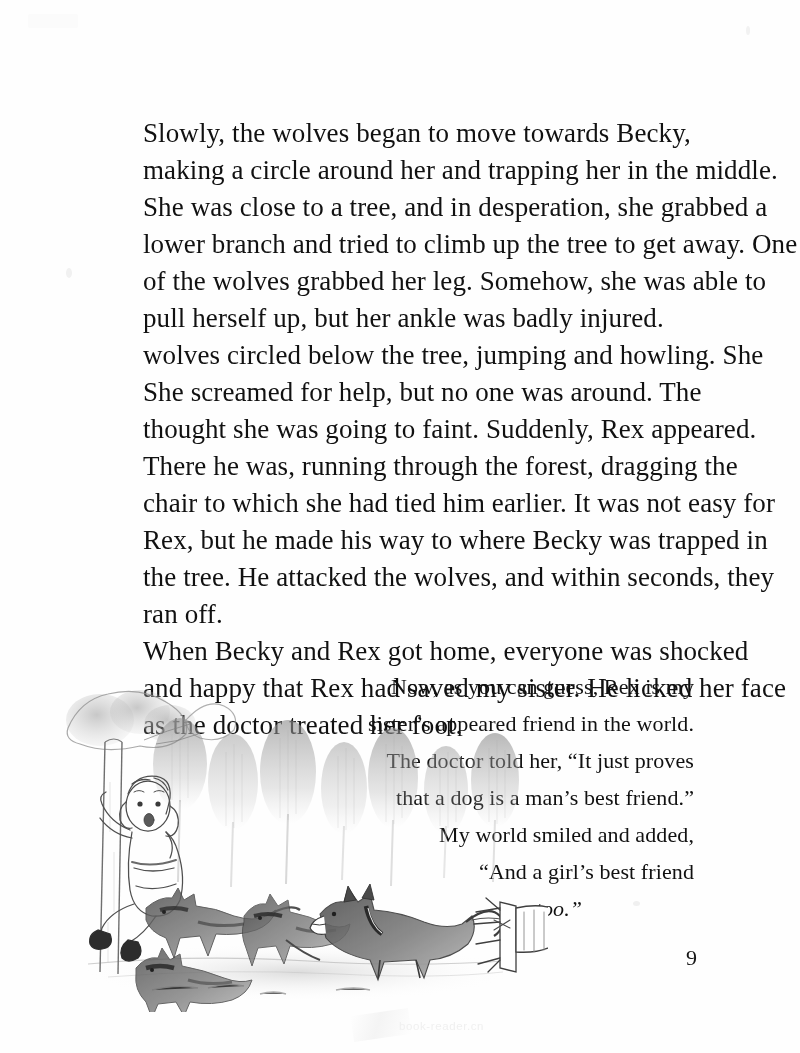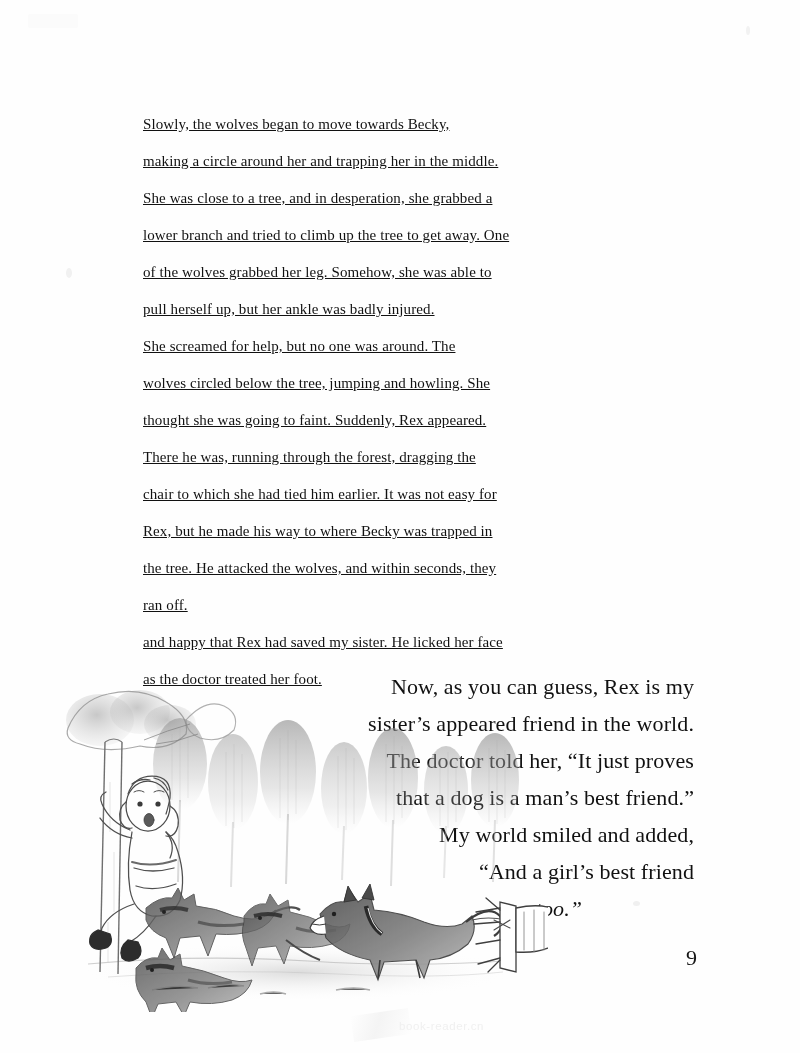--- a/index.html
+++ b/index.html
@@ -26,28 +26,27 @@
   }
   .speck.s1 { left: 746px; top: 26px;  width: 4px;  height: 9px;  background:#f2f2f2; }
   .speck.s2 { left: 66px;  top: 268px; width: 6px;  height: 10px; background:#f1f1f1; }
   .speck.s3 { left: 633px; top: 901px; width: 7px;  height: 5px;  background:#f0f0f0; }
   .speck.s4 { left: 28px;  top: 14px;  width: 50px; height: 14px; background:#fbfbfb; border-radius:2px;}
 
   
   .textblock {
     position: absolute;
     left: 100px;
-    top: 106px;
+    top: 115px;
     width: 606px;
-    font-size: 15px;
+    font-size: 27px;
     line-height: 37px;
     text-align: justify;
     text-justify: inter-word;
     letter-spacing: .1px;
-    text-decoration: underline;
   }
   .textblock p {
     margin: 0;
     text-indent: 43px;
   }
 
   
   .para-line {
     display: block;
     white-space: pre;
@@ -130,34 +129,35 @@
     <p>
       <span class="para-line">Slowly, the wolves began to move towards Becky,</span>
       <span class="para-line">making a circle around her and trapping her in the middle.</span>
       <span class="para-line">She was close to a tree, and in desperation, she grabbed a</span>
       <span class="para-line">lower branch and tried to climb up the tree to get away. One</span>
       <span class="para-line">of the wolves grabbed her leg. Somehow, she was able to</span>
       <span class="para-line">pull herself up, but her ankle was badly injured.</span>
     </p>
 
     <p>
+      <span class="para-line">wolves circled below the tree, jumping and howling. She</span>
       <span class="para-line">She screamed for help, but no one was around. The</span>
-      <span class="para-line">wolves circled below the tree, jumping and howling. She</span>
       <span class="para-line">thought she was going to faint. Suddenly, Rex appeared.</span>
     </p>
 
     <p>
       <span class="para-line">There he was, running through the forest, dragging the</span>
       <span class="para-line">chair to which she had tied him earlier. It was not easy for</span>
       <span class="para-line">Rex, but he made his way to where Becky was trapped in</span>
       <span class="para-line">the tree. He attacked the wolves, and within seconds, they</span>
       <span class="para-line">ran off.</span>
     </p>
 
     <p>
+      <span class="para-line">When Becky and Rex got home, everyone was shocked</span>
       <span class="para-line">and happy that Rex had saved my sister. He licked her face</span>
       <span class="para-line">as the doctor treated her foot.</span>
     </p>
 
   </div>
 
   <div class="rightblock">
     <span class="rline">Now, as you can guess, Rex is my</span>
     <span class="rline">sister’s appeared friend in the world.</span>
     <span class="rline">The doctor told her, “It just proves</span>

